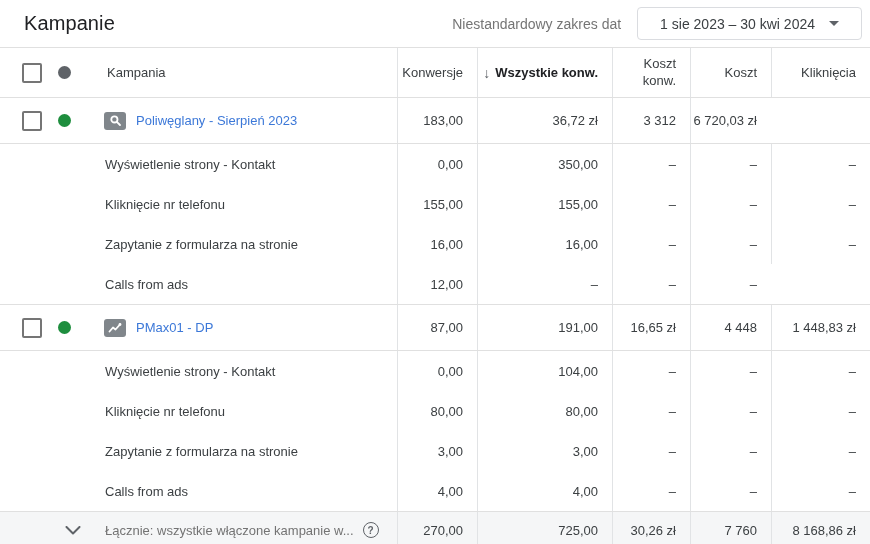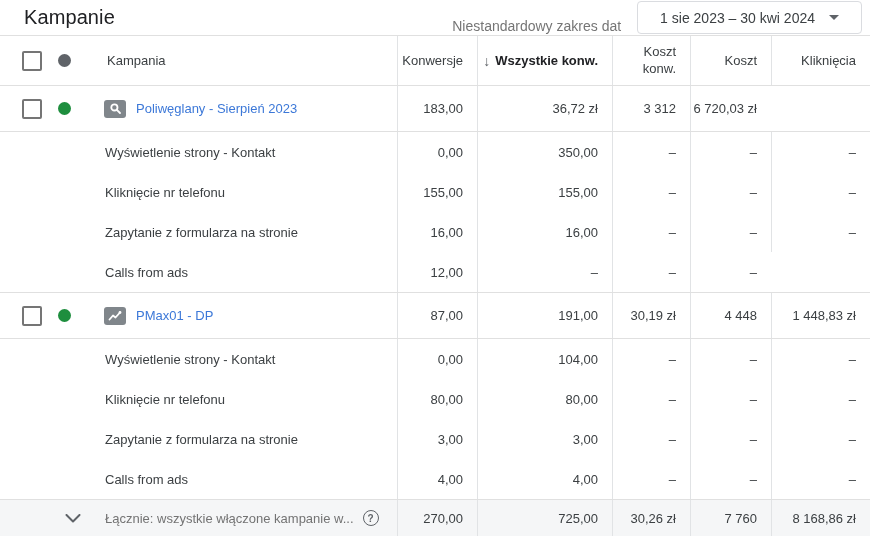--- a/index.html
+++ b/index.html
@@ -3,25 +3,25 @@
 <meta charset="utf-8">
 <style>
   html,body{margin:0;padding:0;}
   body{
     width:870px;height:544px;overflow:hidden;background:#fff;
     font-family:"Liberation Sans", Arial, sans-serif;
     -webkit-font-smoothing:antialiased;color:#3c4043;
   }
   
   .page-header{
-    height:36px;display:flex;align-items:center;justify-content:space-between;
+    height:48px;display:flex;align-items:center;justify-content:space-between;
     border-bottom:1px solid #e0e0e0;padding:0 8px 0 24px;box-sizing:border-box;
   }
   .page-title{font-size:20px;font-weight:400;color:#202124;margin:0;letter-spacing:.1px;}
-  .date-area{display:flex;align-items:flex-end;gap:16px;}
+  .date-area{display:flex;align-items:center;gap:16px;}
   .date-label{font-size:14px;color:#757575;}
   .date-btn{
     display:flex;align-items:center;gap:14px;height:33px;padding:0 22px;
     background:#fff;border:1px solid #dadce0;border-radius:4px;cursor:pointer;
     font-family:inherit;font-size:14px;color:#3c4043;
   }
   .caret{width:0;height:0;border-left:5px solid transparent;border-right:5px solid transparent;border-top:5px solid #5f6368;}
   
   .row{display:grid;grid-template-columns:397px 80px 135px 78px 81px 99px;box-sizing:border-box;}
   .cell{
@@ -165,21 +165,21 @@
       <span class="type-chip">
         <svg width="14" height="12" viewBox="0 0 14 12">
             <polyline points="1.5,9.5 5,5.5 7.5,7.5 12,2.5" fill="none" stroke="#fff" stroke-width="1.8" stroke-linecap="round" stroke-linejoin="round"></polyline>
             <circle cx="12" cy="2.5" r="1.4" fill="#fff"></circle>
           </svg>
       </span>
       <a class="camp-link">PMax01 - DP</a>
     </div>
     <div class="cell">87,00</div>
     <div class="cell">191,00</div>
-    <div class="cell">30,19 zł</div>
+    <div class="cell">16,65 zł</div>
     <div class="cell">4 448</div>
     <div class="cell">1 448,83 zł</div>
   </div>
 
   <div class="subgroup">
     <div class="row sub">
       <div class="cell first">
           <span class="sub-label">Wyświetlenie strony - Kontakt</span>
         </div>
       <div class="cell">0,00</div>

